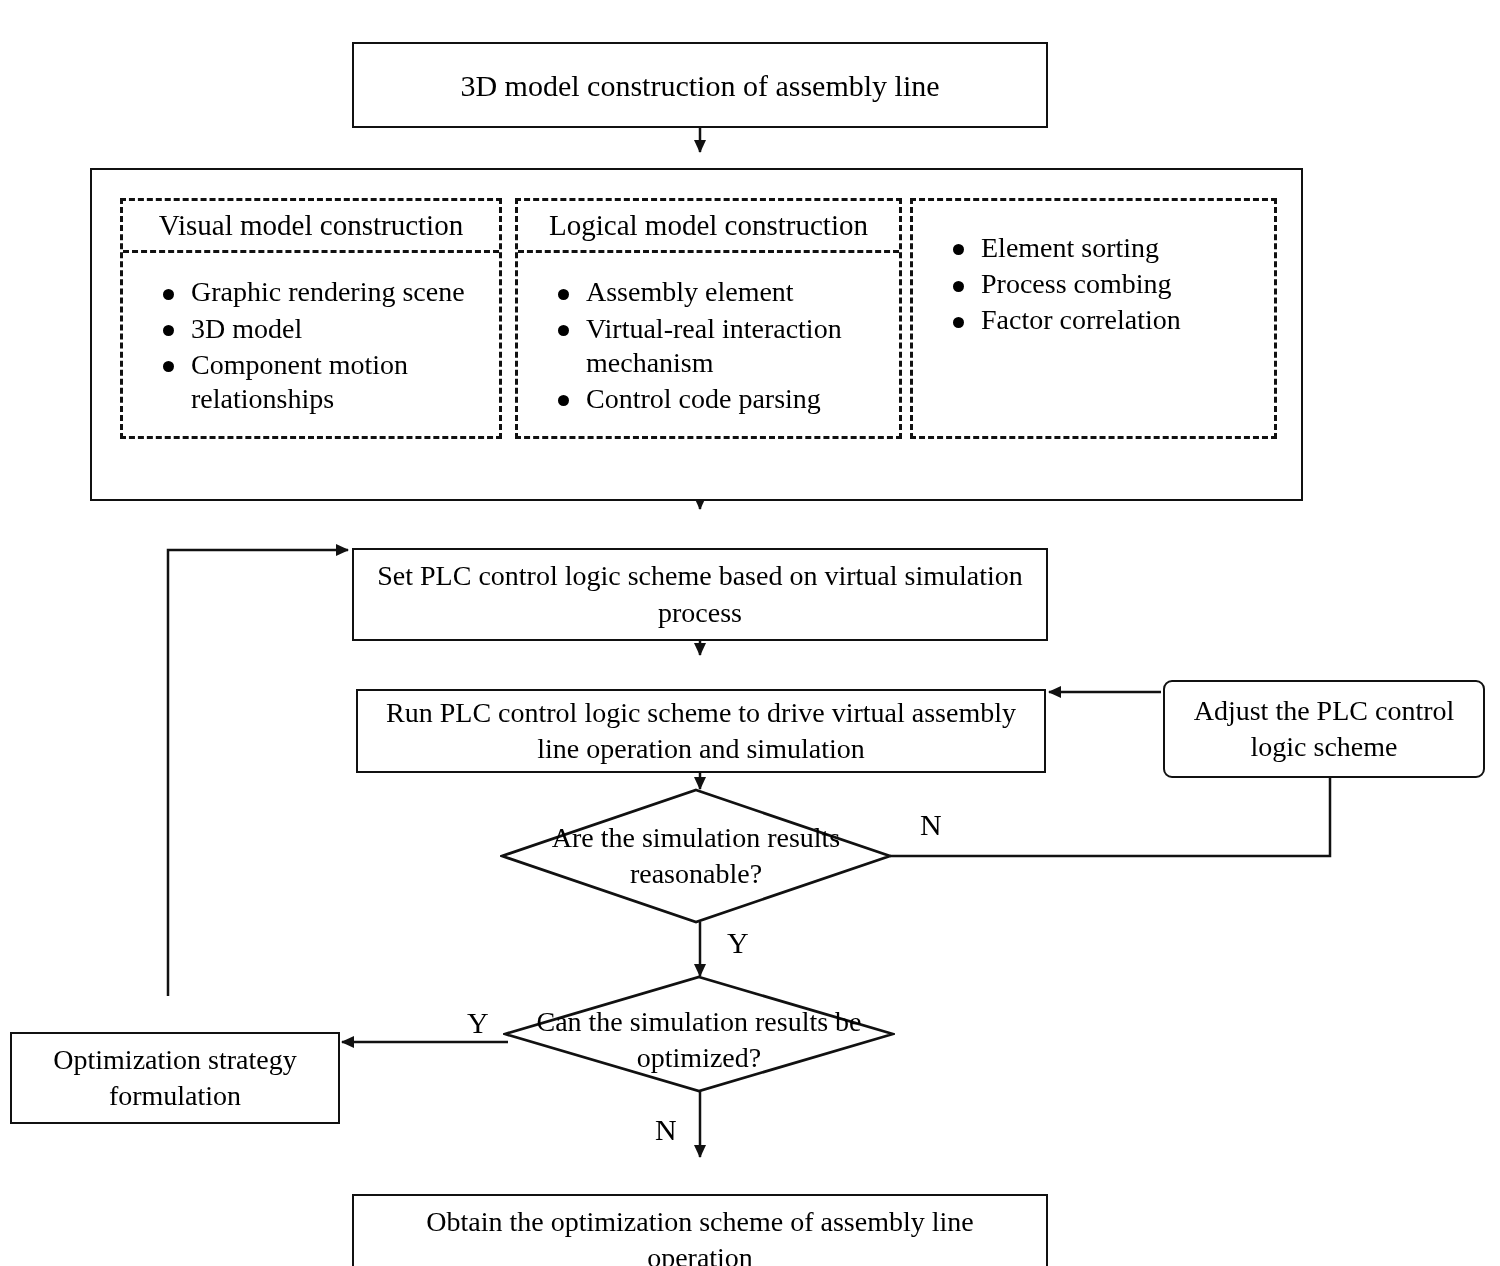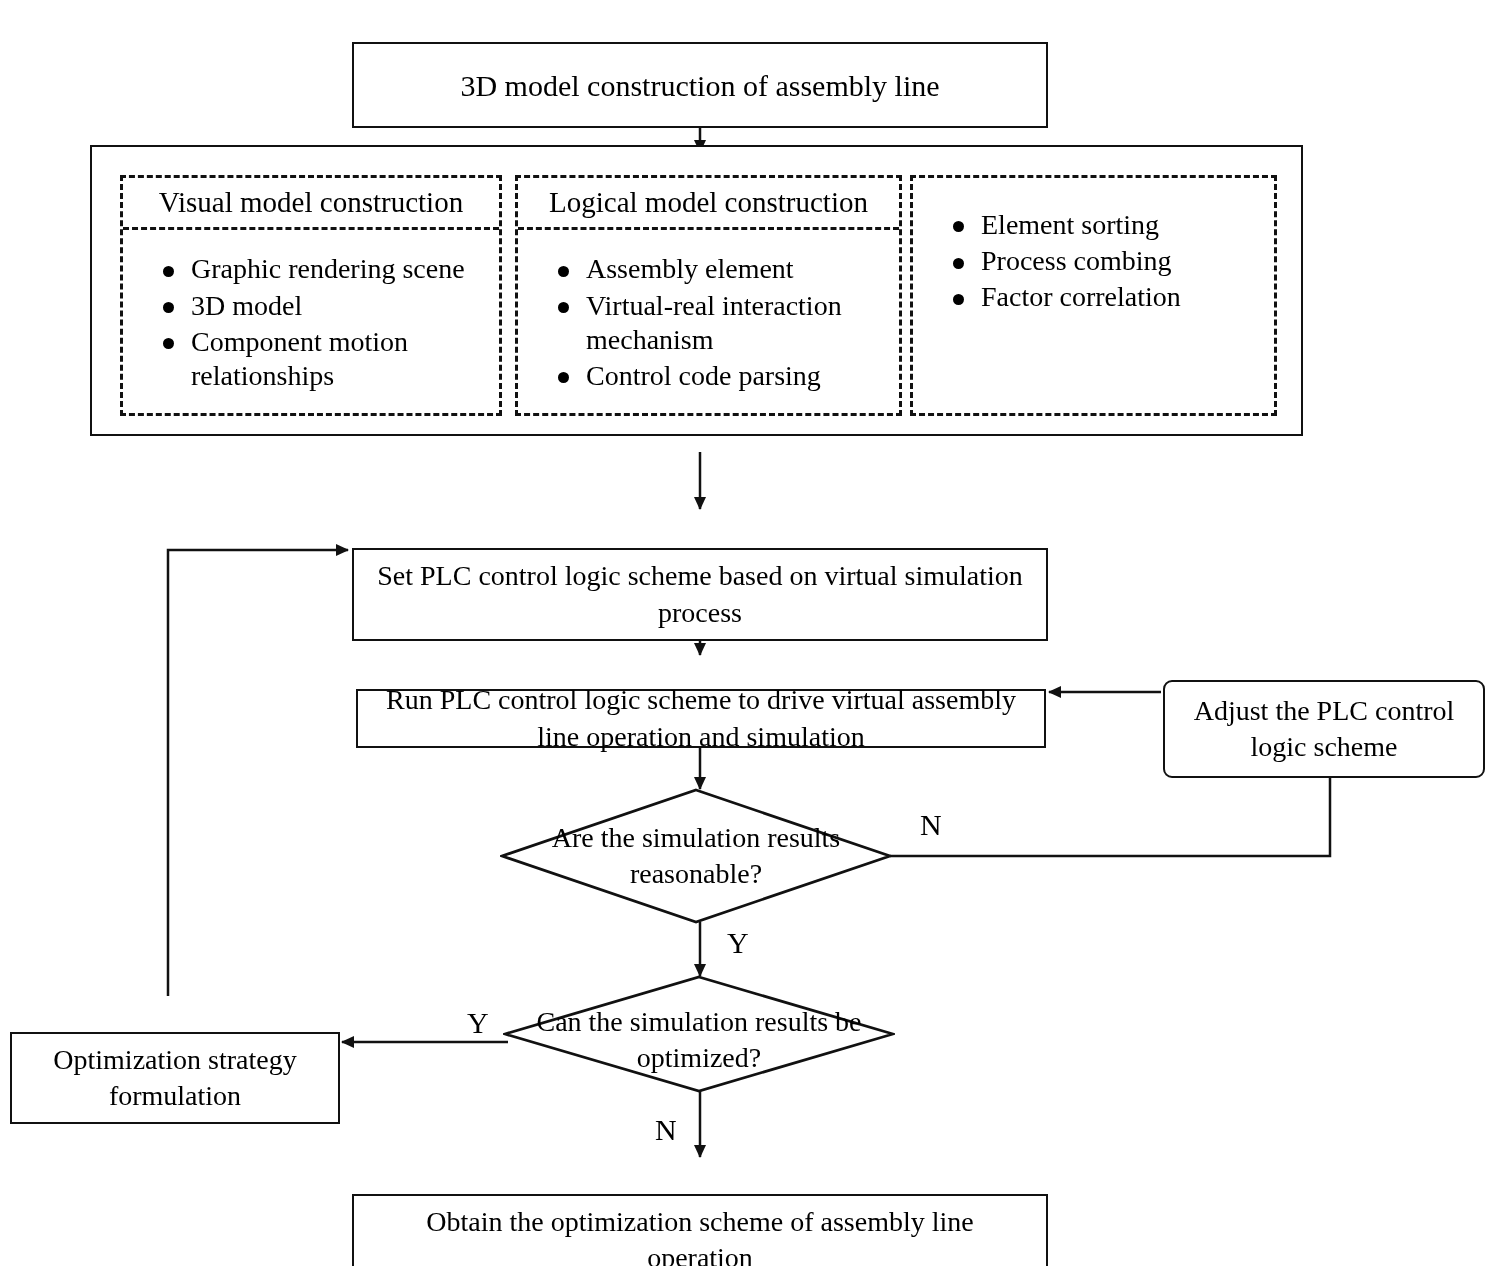--- a/index.html
+++ b/index.html
@@ -135,21 +135,21 @@
 
     <line x1="508" y1="1042" x2="342" y2="1042" stroke="#111111" stroke-width="2.5" marker-end="url(#arrow)"></line>
 
     <polyline points="168,996 168,550 348,550" fill="none" stroke="#111111" stroke-width="2.5" marker-end="url(#arrow)"></polyline>
   </svg>
 
   <div class="node proc fs-top" style="left:352px; top:6px; width:696px; height:86px;">
     <span>3D model construction of  assembly line</span>
   </div>
 
-  <div class="container-box" style="left:90px; top:145px; width:1213px; height:291px;">
+  <div class="container-box" style="left:90px; top:168px; width:1213px; height:333px;">
 
     <div class="dashed-panel" style="left:28px; top:28px; width:382px; height:241px;">
       <div class="panel-head fs-head" style="height:88px;">Visual model construction</div>
       <div class="panel-body">
         <ul class="bullets fs-bullet">
           <li>Graphic rendering scene</li>
           <li>3D model</li>
           <li>Component motion relationships</li>
         </ul>
       </div>
@@ -174,21 +174,21 @@
           <li>Factor correlation</li>
         </ul>
       </div>
     </div>
   </div>
 
   <div class="node proc fs-proc" style="left:352px; top:512px; width:696px; height:93px; padding:0 20px;">
     <span>Set PLC control logic scheme based on virtual simulation process</span>
   </div>
 
-  <div class="node proc fs-proc" style="left:356px; top:653px; width:690px; height:59px; padding:0 12px;">
+  <div class="node proc fs-proc" style="left:356px; top:653px; width:690px; height:84px; padding:0 12px;">
     <span>Run PLC control logic scheme to drive virtual assembly line operation and simulation</span>
   </div>
 
   <div class="node proc fs-proc" style="left:1163px; top:644px; width:322px; height:98px; padding:0 14px;border-radius:9px;">
     <span>Adjust the PLC control logic scheme</span>
   </div>
 
   <svg style="position:absolute; left:500px; top:788px; width:392px; height:136px;" viewBox="0 0 392 136">
     <polygon points="196,2 390,68 196,134 2,68" fill="#ffffff" stroke="#111111" stroke-width="2.8"></polygon>
   </svg>

